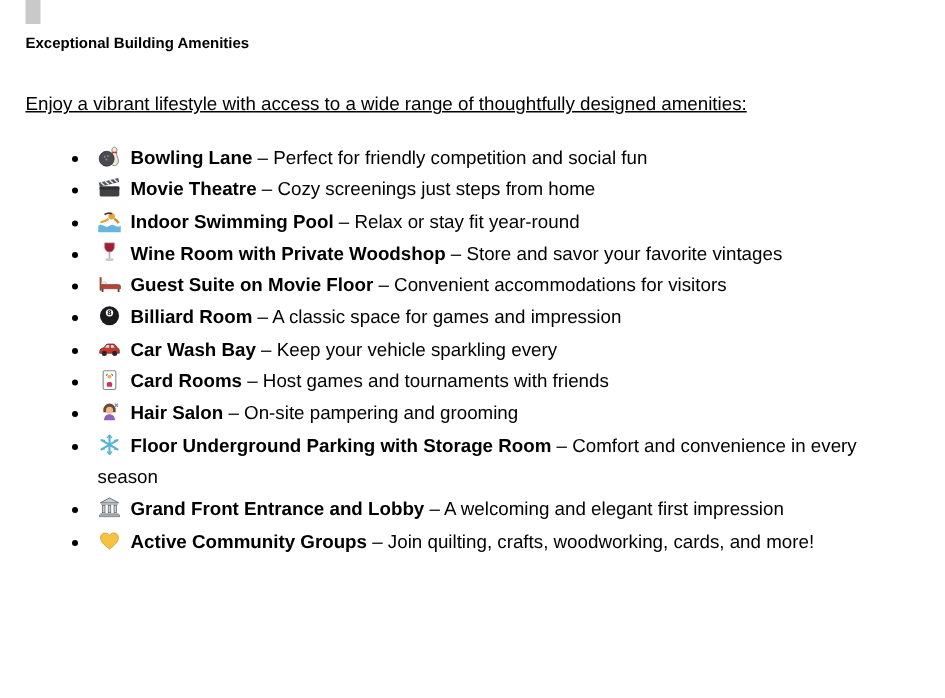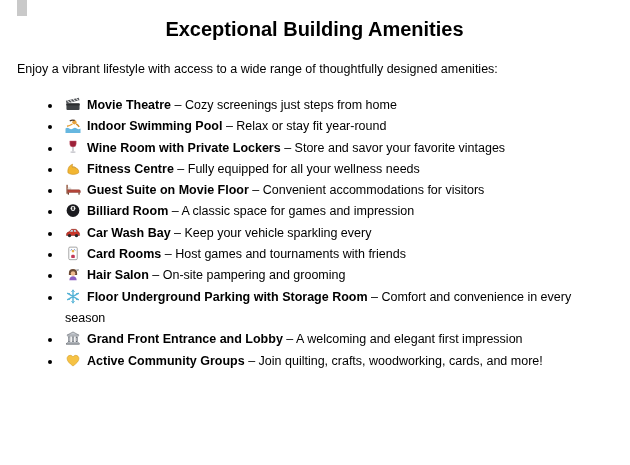--- a/index.html
+++ b/index.html
@@ -12,25 +12,25 @@
     overflow: hidden;
     position: relative;
   }
   .artifact {
     position: absolute; left: 17px; top: 0;
     width: 10px; height: 16px;
     background: #c9c9c9;
   }
   .doc { padding: 0 18px 0 17px; }
   .title {
-    font-size: 20px; font-weight: bold;
-    margin: 21px 0 0 0; line-height: 17px; text-align: center;
+    font-size: 10px; font-weight: bold;
+    margin: 21px 0 0 0; line-height: 17px;
   }
   .intro {
-    font-size: 12.5px; margin: 24px 0 0 0; line-height: 15px;
+    font-size: 12.5px; margin: 24px 0 0 0; line-height: 15px; text-decoration: underline;
   }
   ul.amenities {
     list-style: none; margin: 18px 0 0 0; padding: 0;
   }
   ul.amenities li {
     position: relative;
     padding-left: 48px;
     font-size: 12.5px;
     line-height: 21.3px;
   }
@@ -59,20 +59,31 @@
 <body>
 
 <div class="artifact"></div>
 
 <div class="doc">
   <h1 class="title">Exceptional Building Amenities</h1>
   <p class="intro">Enjoy a vibrant lifestyle with access to a wide range of thoughtfully designed amenities:</p>
 
   <ul class="amenities">
 
+    <li>
+      <span class="bullet"></span>
+      <span class="icon"><svg viewBox="0 0 16 16">
+            <path d="M11.5 1.2c1 0 1.8.8 1.8 2 0 .8-.3 1.4-.3 2.2 0 2 1.3 3.5 1.3 5.6 0 2-1.2 3.3-2.8 3.3s-2.8-1.3-2.8-3.3c0-2.1 1.3-3.6 1.3-5.6 0-.8-.3-1.4-.3-2.2 0-1.2.8-2 1.8-2z" fill="#f2e8dc" stroke="#8a8a8a" stroke-width=".7"></path>
+            <rect x="9.7" y="4.4" width="3.6" height="1.1" fill="#c43a3a"></rect>
+            <circle cx="6" cy="9.4" r="5.3" fill="#4a4a50" stroke="#222" stroke-width=".5"></circle>
+            <circle cx="4.6" cy="8" r=".7" fill="#8a8a92"></circle>
+            <circle cx="6.8" cy="7.4" r=".7" fill="#8a8a92"></circle>
+            <circle cx="5.8" cy="10" r=".7" fill="#8a8a92"></circle>
+          </svg></span><span class="amenity-name">Bowling Lane</span><span> – Perfect for friendly competition and social fun</span>
+    </li>
 
     <li>
       <span class="bullet"></span>
       <span class="icon"><svg viewBox="0 0 16 16">
             <g transform="rotate(-14 2 6.5)">
               <rect x="1" y="3.8" width="14.2" height="3" fill="#53565a"></rect>
               <path d="M2.5 3.8l2 3M5.7 3.8l2 3M8.9 3.8l2 3M12.1 3.8l2 3" stroke="#e8e8e8" stroke-width="1"></path>
             </g>
             <rect x="1" y="6.8" width="14" height="7" rx="1" fill="#3f4245"></rect>
             <rect x="1" y="6.8" width="14" height="2.2" fill="#2c2e30"></rect>
@@ -89,30 +100,23 @@
             <path d="M11.4 6.2 Q13.4 7.5 14.6 9.4" stroke="#d08c2a" stroke-width="1.6" fill="none"></path>
           </svg></span><span class="amenity-name">Indoor Swimming Pool</span><span> – Relax or stay fit year-round</span>
     </li>
 
     <li>
       <span class="bullet"></span>
       <span class="icon"><svg viewBox="0 0 16 16">
             <path d="M4.6 1h6.8v3.1a3.4 3.4 0 0 1-6.8 0z" fill="#9c2038" stroke="#c86a7a" stroke-width=".5"></path>
             <rect x="7.4" y="7.4" width="1.2" height="4.6" fill="#b0b0b6"></rect>
             <ellipse cx="8" cy="12.9" rx="3" ry="1" fill="#c8c8ce"></ellipse>
-          </svg></span><span class="amenity-name">Wine Room with Private Lockers</span><span> – Store and savor your favorite vintages</span>
-    </li>
-
-    <li>
-      <span class="bullet"></span>
-      <span class="icon"><svg viewBox="0 0 16 16">
-            <path d="M2.6 12.6 C2 8 4 4.4 7.6 3.4 l-.6 2.9 3 .7 c3 .8 4.6 2.6 4 5.6 -2.6 2-8.1 2.5-11.4 0z" fill="#f2b632" stroke="#c48a1e" stroke-width=".6"></path>
-            <path d="M7 6.3 c1.6-.6 3.4 0 4.2 1.4" stroke="#c48a1e" stroke-width=".7" fill="none"></path>
-          </svg></span><span class="amenity-name">Fitness Centre</span><span> – Fully equipped for all your wellness needs</span>
-    </li>
+          </svg></span><span class="amenity-name">Wine Room with Private Woodshop</span><span> – Store and savor your favorite vintages</span>
+    </li>
+
 
     <li>
       <span class="bullet"></span>
       <span class="icon"><svg viewBox="0 0 16 16">
             <rect x="1" y="3" width="1.4" height="9.5" fill="#8a4a2e"></rect>
             <rect x="2.4" y="6.2" width="3.4" height="2" rx="1" fill="#f0ece4" stroke="#bbb" stroke-width=".4"></rect>
             <path d="M2.4 8.2 h11.9 a1.6 1.6 0 0 1 1.6 1.6 V11.2 H2.4z" fill="#b5453a" stroke="#7a2a20" stroke-width=".4"></path>
             <rect x="13.8" y="11.2" width="1.3" height="2.3" fill="#6a3a24"></rect>
             <rect x="2.4" y="11.2" width="1.3" height="2.3" fill="#6a3a24"></rect>
           </svg></span><span class="amenity-name">Guest Suite on Movie Floor</span><span> – Convenient accommodations for visitors</span>

